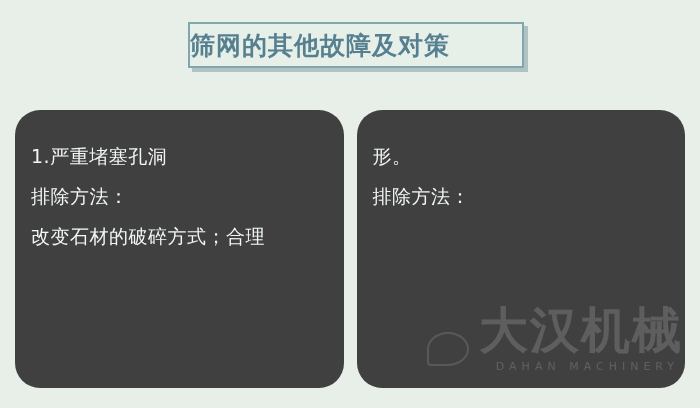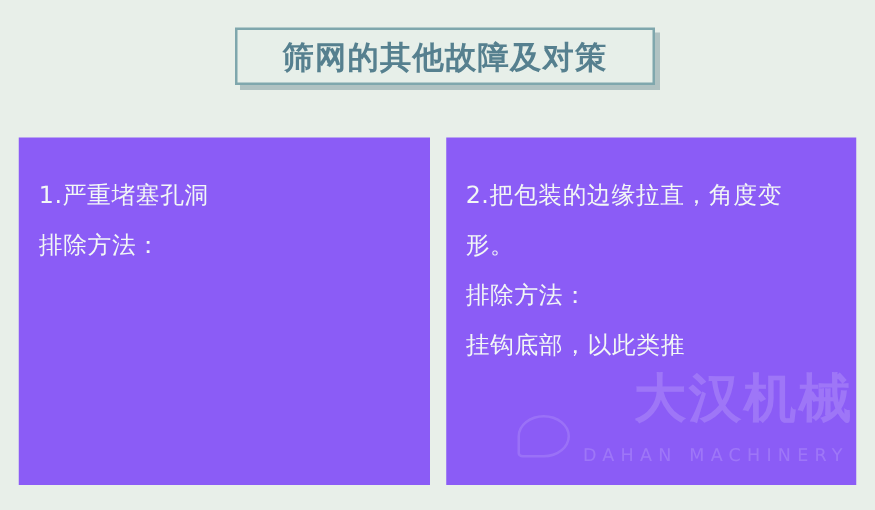--- a/index.html
+++ b/index.html
@@ -21,21 +21,20 @@
     left: 188px;
     top: 22px;
     width: 336px;
     height: 46px;
     box-sizing: border-box;
     background: #e7efe9;
     border: 2px solid #7fa7ad;
     box-shadow: 4px 4px 0 rgba(108, 140, 146, 0.45);
     display: flex;
     align-items: center;
-    justify-content: center;
   }
   #title-text {
     font-size: 25px;
     font-weight: bold;
     color: #56808f;
     letter-spacing: 1px;
     white-space: nowrap;
     line-height: 1;
   }
 
@@ -45,24 +44,25 @@
     left: 15px;
     top: 110px;
     width: 670px;
     height: 278px;
     display: flex;
     gap: 13px;
   }
   .panel {
     position: relative;
     flex: 1 1 0;
-    background: #8b5cf6;
+    background: #404040;
     box-sizing: border-box;
     padding: 26px 30px 0 16px;
     overflow: hidden;
+    border-radius: 25px;
   }
   .panel-lines {
     position: relative;
     z-index: 2;
   }
   .panel-line {
     color: #f2f7f6;
     font-size: 19px;
     line-height: 40px;
     white-space: nowrap;
@@ -75,30 +75,31 @@
     right: 2px;
     bottom: 16px;
     z-index: 1;
     opacity: 0.16;
     pointer-events: none;
     text-align: right;
     line-height: 1;
     color: #ffffff;
   }
   #watermark-cn {
-    font-size: 42px;
+    font-size: 49px;
     font-weight: bold;
     letter-spacing: 2px;
     display: block;
+    font-family: Liberation Mono, monospace;
   }
   #watermark-en {
-    font-size: 14px;
+    font-size: 11px;
     letter-spacing: 5px;
     display: block;
-    margin-top: 18px;
+    margin-top: 2px;
     margin-right: 4px;
   }
   #watermark-mark {
     position: absolute;
     left: -52px;
     bottom: 6px;
     width: 38px;
     height: 30px;
     border: 2px solid #ffffff;
     border-radius: 50% 50% 50% 10%;
@@ -111,29 +112,28 @@
 <div id="title-banner">
   <span id="title-text">筛网的其他故障及对策</span>
 </div>
 
 <div id="panels">
 
   <div class="panel">
     <div class="panel-lines">
       <div class="panel-line">1.严重堵塞孔洞</div>
       <div class="panel-line">排除方法：</div>
+      <div class="panel-line">改变石材的破碎方式；合理</div>
     </div>
   </div>
 
   <div class="panel">
     <div class="panel-lines">
-      <div class="panel-line">2.把包装的边缘拉直，角度变</div>
       <div class="panel-line">形。</div>
       <div class="panel-line">排除方法：</div>
-      <div class="panel-line">挂钩底部，以此类推</div>
     </div>
 
     <div id="watermark">
       <span id="watermark-mark"></span>
       <span id="watermark-cn">大汉机械</span>
       <span id="watermark-en">DAHAN MACHINERY</span>
     </div>
   </div>
 
 </div>

